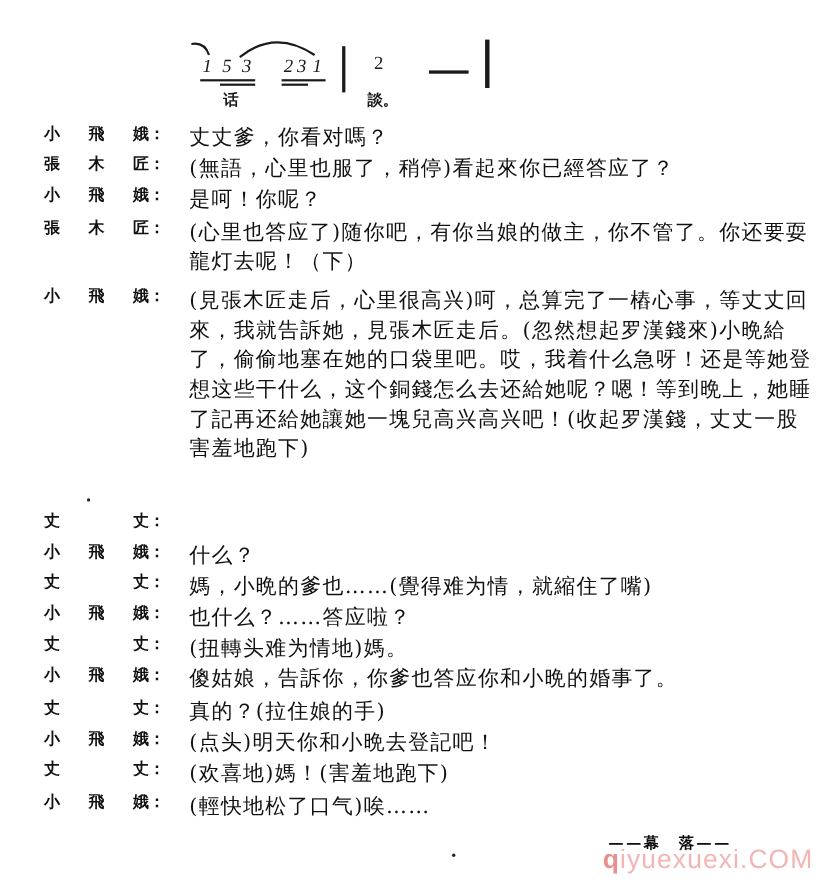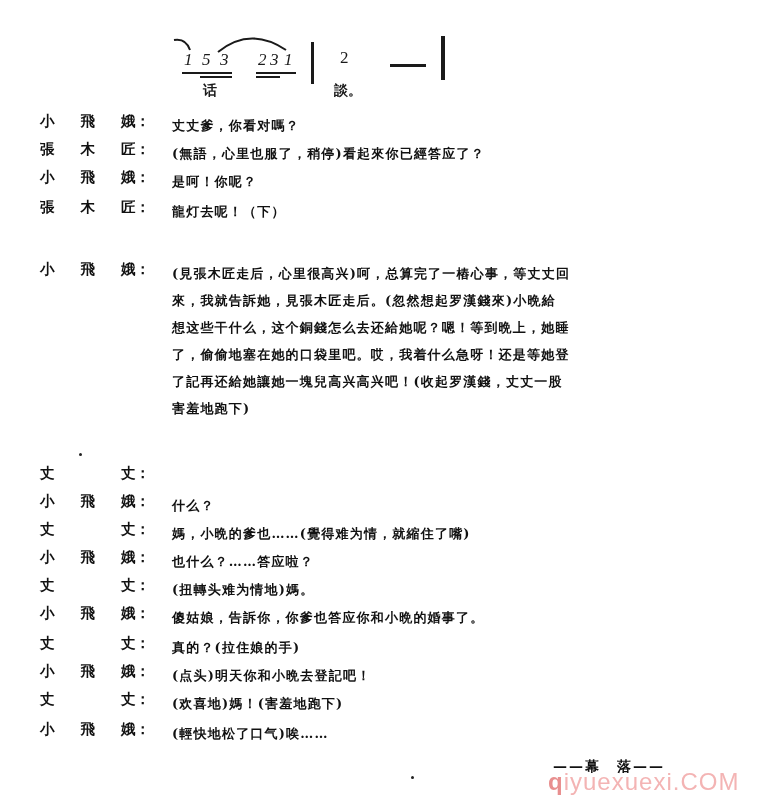--- a/index.html
+++ b/index.html
@@ -34,21 +34,21 @@
     position: absolute; left: 0; width: 760px; height: 28px;
   }
   .speaker {
     position: absolute; left: 40px; width: 110px;
     font-size: 14.5px; font-weight: bold; letter-spacing: 0px;
     display: flex; justify-content: space-between; white-space: nowrap;
   }
   .speaker span { display: inline-block; }
   .speech {
     position: absolute; left: 172px; width: 555px;
-    font-size: 13px; font-weight: bold; line-height: 27px;
+    font-size: 19px; font-weight: normal; line-height: 27px;
     letter-spacing: 1.2px; white-space: nowrap;
   }
   .footer {
     position: absolute; left: 553px; top: 758px;
     font-size: 14px; font-weight: bold; letter-spacing: 2px; color: #111;
   }
   .watermark {
     position: absolute; left: 548px; top: 768px;
     font-family: "Liberation Sans", sans-serif; font-size: 24px;
     color: #f2a7a7; letter-spacing: 1px; opacity: 0.85;
@@ -117,35 +117,36 @@
     </div>
   </div>
 
   <div class="line" style="top:86px;height:56px;">
     <div class="speaker">
       <span>張</span>
       <span>木</span>
       <span>匠：</span>
     </div>
     <div class="speech">
+      <div>(心里也答应了)随你吧，有你当娘的做主，你不管了。你还要耍</div>
       <div>龍灯去呢！（下）</div>
     </div>
   </div>
 
   <div class="line" style="top:148px;height:190px;">
     <div class="speaker">
       <span>小</span>
       <span>飛</span>
       <span>娥：</span>
     </div>
     <div class="speech">
       <div>(見張木匠走后，心里很高兴)呵，总算完了一樁心事，等丈丈回</div>
       <div>來，我就告訴她，見張木匠走后。(忽然想起罗漢錢來)小晩給</div>
+      <div>了，偷偷地塞在她的口袋里吧。哎，我着什么急呀！还是等她登</div>
       <div>想这些干什么，这个銅錢怎么去还給她呢？嗯！等到晩上，她睡</div>
-      <div>了，偷偷地塞在她的口袋里吧。哎，我着什么急呀！还是等她登</div>
       <div>了記再还給她讓她一塊兒高兴高兴吧！(收起罗漢錢，丈丈一股</div>
       <div>害羞地跑下)</div>
     </div>
   </div>
 
   <div class="line" style="top:352px;">
     <div class="speaker" style="width:110px;">
       <span>丈</span>
       <span>丈：</span>
     </div>

